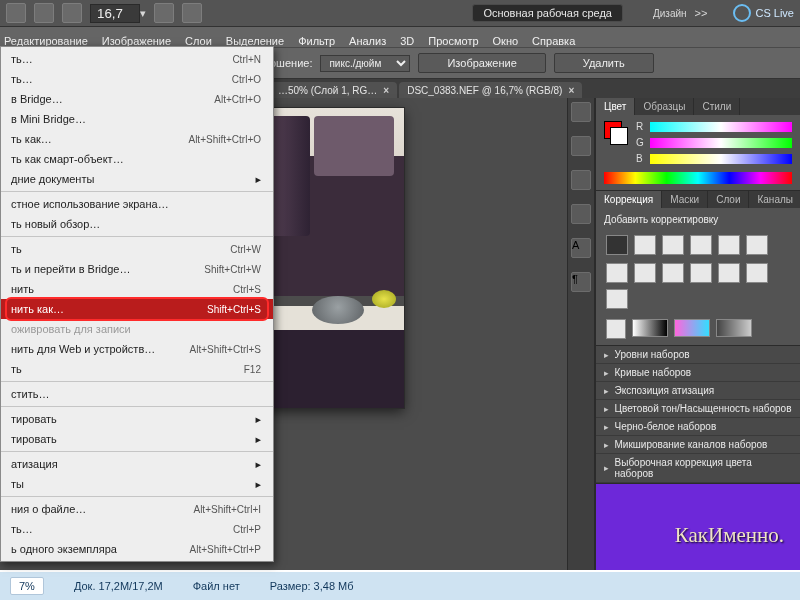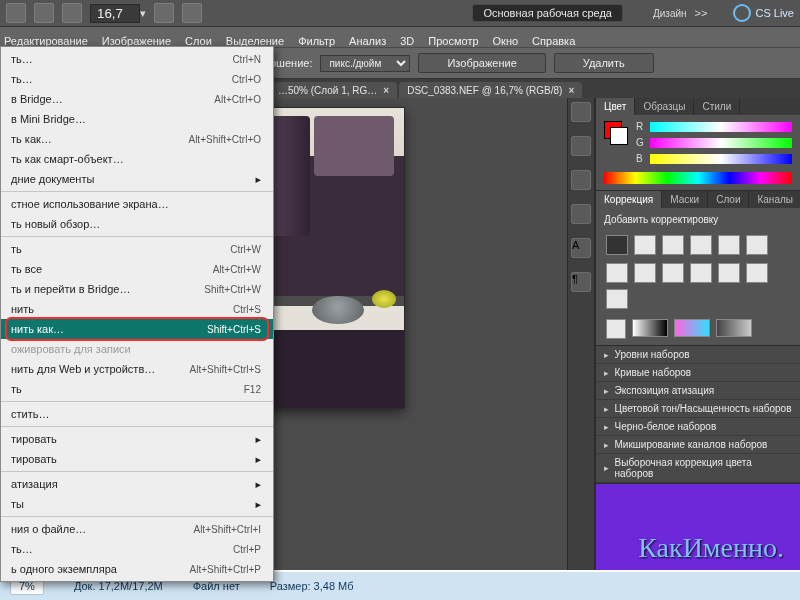--- a/index.html
+++ b/index.html
@@ -75,27 +75,27 @@
 .acc-item{display:flex;align-items:center;gap:6px;padding:3px 8px;border-bottom:1px solid #3a3a3a;background:#494949;font-size:10px}
 .acc-item .tri{color:#ccc;font-size:9px}
 
 .dropdown{position:absolute;top:46px;left:0;width:272px;background:#eeeeee;color:#222;border:1px solid #8a8a8a;box-shadow:2px 3px 8px rgba(0,0,0,.5);z-index:50;font-size:11px;padding-top:2px;padding-bottom:2px}
 .mi{display:flex;justify-content:space-between;align-items:center;padding:2px 12px 2px 10px;height:16px}
 .mi.disabled{color:#9a9a9a}
 .mi .sc{color:#555;font-size:10px}
 .mi .submenu-arrow{color:#222}
 .msep{height:1px;background:#c5c5c5;margin:2px 0}
 .mi.hl{position:relative}
-.mi.hl-blue{background:#0f766e;color:#fff}
+.mi.hl-blue{background:#b91c1c;color:#fff}
 .mi.hl .sc{color:#fff}
 .red-ring{position:absolute;inset:-2px 4px -2px 4px;border:2px solid #ff2b2b;border-radius:6px;pointer-events:none}
 
 .status{position:absolute;left:0;right:0;bottom:0;height:28px;background:#cfe3f2;display:flex;align-items:center;gap:30px;padding-left:10px;border-top:2px solid #fff;font-size:11px;color:#10365a}
 .status .win{background:#fff;border:1px solid #b0c6da;padding:2px 8px;border-radius:2px}
-.watermark{position:absolute;right:16px;bottom:36px;color:#7dd3fc;font-family:"Brush Script MT","Segoe Script",cursive;font-size:28px;text-shadow:1px 1px 2px #000;opacity:.9;pointer-events:none}
+.watermark{position:absolute;right:16px;bottom:52px;color:#fef9c3;font-family:"Brush Script MT","Segoe Script",cursive;font-size:21px;text-shadow:1px 1px 2px #000;opacity:.9;pointer-events:none}
 </style>
 </head>
 <body>
 
 <div class="top-toolbar">
   <div class="tool-ico"></div>
   <div class="tool-ico"></div>
   <div class="tool-ico"></div>
   <div class="zoom-level">
     <input class="zoom-input" value="16,7" style="">
@@ -304,24 +304,20 @@
     <div class="mi">
       <span>ть новый обзор…</span>
       <span class="sc"></span>
     </div>
     <div class="msep"></div>
     <div class="mi">
       <span>ть</span>
       <span class="sc">Ctrl+W</span>
     </div>
     <div class="mi">
-      <span>ть все</span>
-      <span class="sc">Alt+Ctrl+W</span>
-    </div>
-    <div class="mi">
       <span>ть и перейти в Bridge…</span>
       <span class="sc">Shift+Ctrl+W</span>
     </div>
     <div class="mi">
       <span>нить</span>
       <span class="sc">Ctrl+S</span>
     </div>
     <div class="mi hl hl-blue">
       <span>нить как…</span>
       <span class="sc">Shift+Ctrl+S</span>

